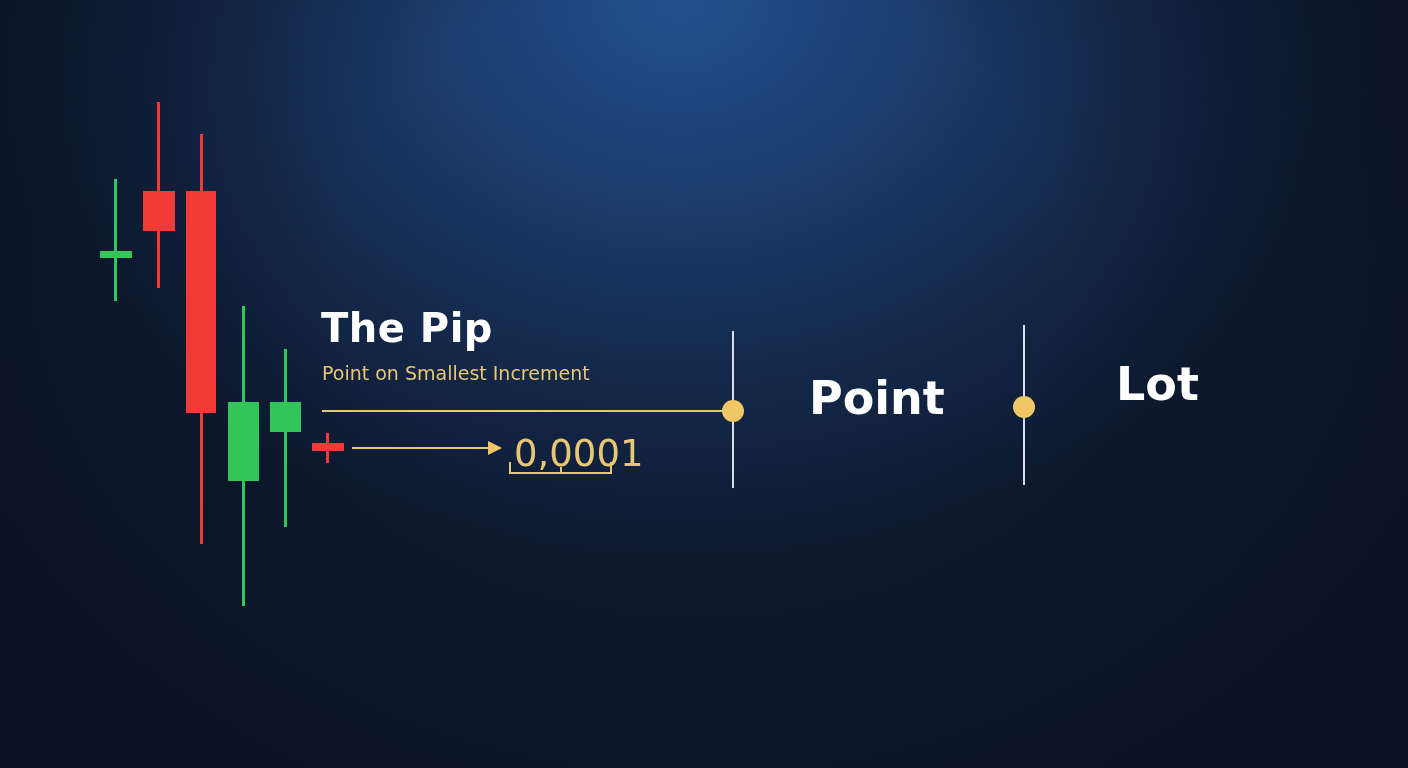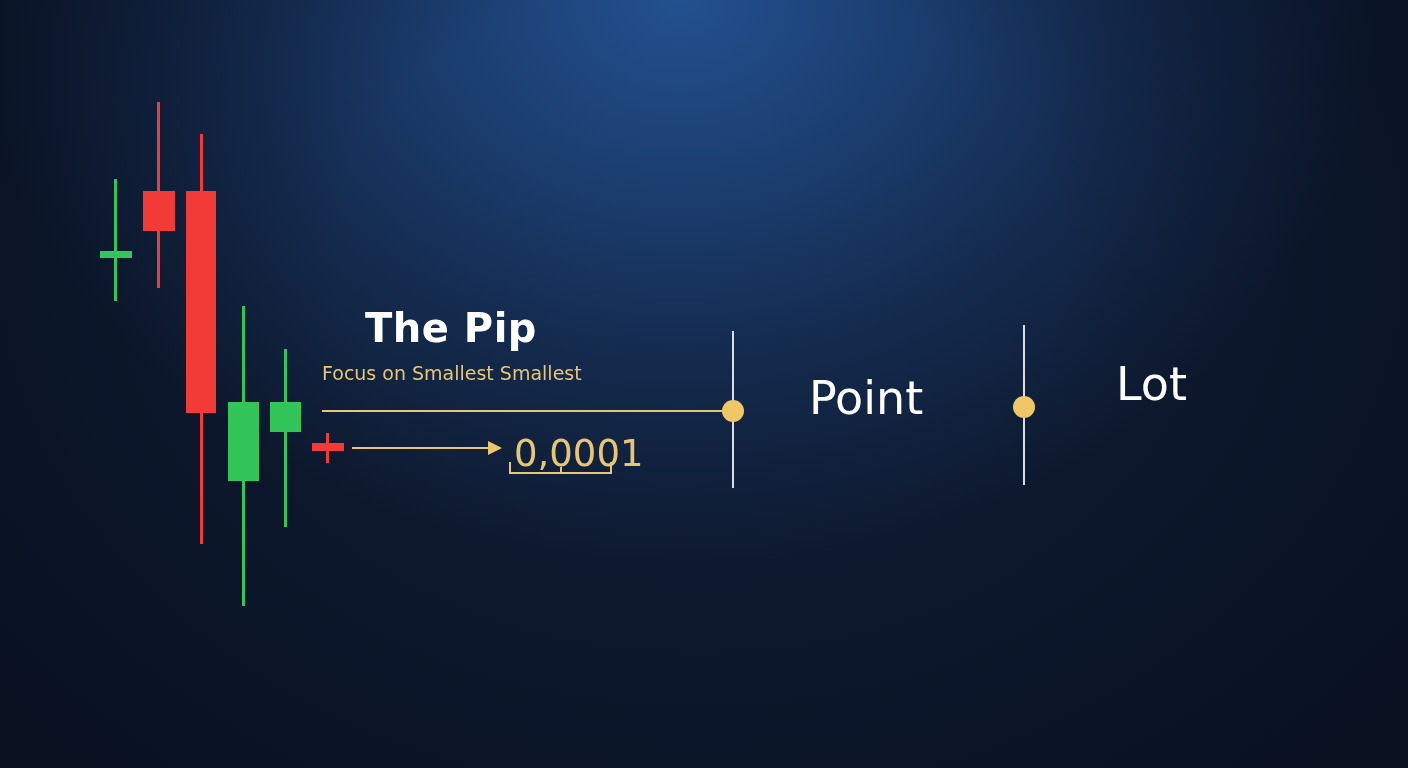--- a/index.html
+++ b/index.html
@@ -10,28 +10,28 @@
   }
   .vignette {
     position: absolute; inset: 0;
     background: radial-gradient(ellipse 900px 700px at 700px 250px, rgba(0,0,0,0) 40%, rgba(5,10,22,0.55) 100%);
   }
   .abs { position: absolute; }
   .wick { position: absolute; width: 3px; }
   .body { position: absolute; }
   .title {
     position: absolute; left: 321px; top: 305px;
-    font-size: 40px; font-weight: bold; color: #ffffff; letter-spacing: 0.5px; margin-left: 44px;
+    font-size: 40px; font-weight: bold; color: #ffffff; letter-spacing: 0.5px;
   }
   .subtitle {
     position: absolute; left: 322px; top: 362px;
     font-size: 19px; color: #e8c673;
   }
   .term {
-    position: absolute; font-size: 46px; font-weight: normal; color: #ffffff;
+    position: absolute; font-size: 46px; font-weight: bold; color: #ffffff;
   }
   .value {
     position: absolute; left: 514px; top: 432px;
     font-size: 37px; color: #e8c673;
   }
   .gold-dot {
     position: absolute; width: 22px; height: 22px; border-radius: 50%;
     background: #f0c767;
   }
   .vline { position: absolute; width: 2px; background: #d8dde6; }
@@ -68,21 +68,21 @@
     <div class="body" style="left:270px; top:402px; width:31px; height:30px; background:#34c55a;"></div>
   </div>
 
   <div>
     <div class="wick" style="left:326px; top:433px; height:30px; background:#f23b36;"></div>
     <div class="body" style="left:312px; top:443px; width:32px; height:8px; background:#f23b36;"></div>
   </div>
 </div>
 
 <div class="title">The Pip</div>
-<div class="subtitle">Focus on Smallest Smallest</div>
+<div class="subtitle">Point on Smallest Increment</div>
 
 <div class="abs" style="left:322px; top:410px; width:402px; height:2px; background:#e8c673;"></div>
 
 <div>
   <svg class="abs" style="left:352px; top:438px;" width="152" height="20">
     <line x1="0" y1="10" x2="138" y2="10" stroke="#e8c673" stroke-width="2"></line>
     <polygon points="136,3 150,10 136,17" fill="#f0c767"></polygon>
   </svg>
 </div>
 

